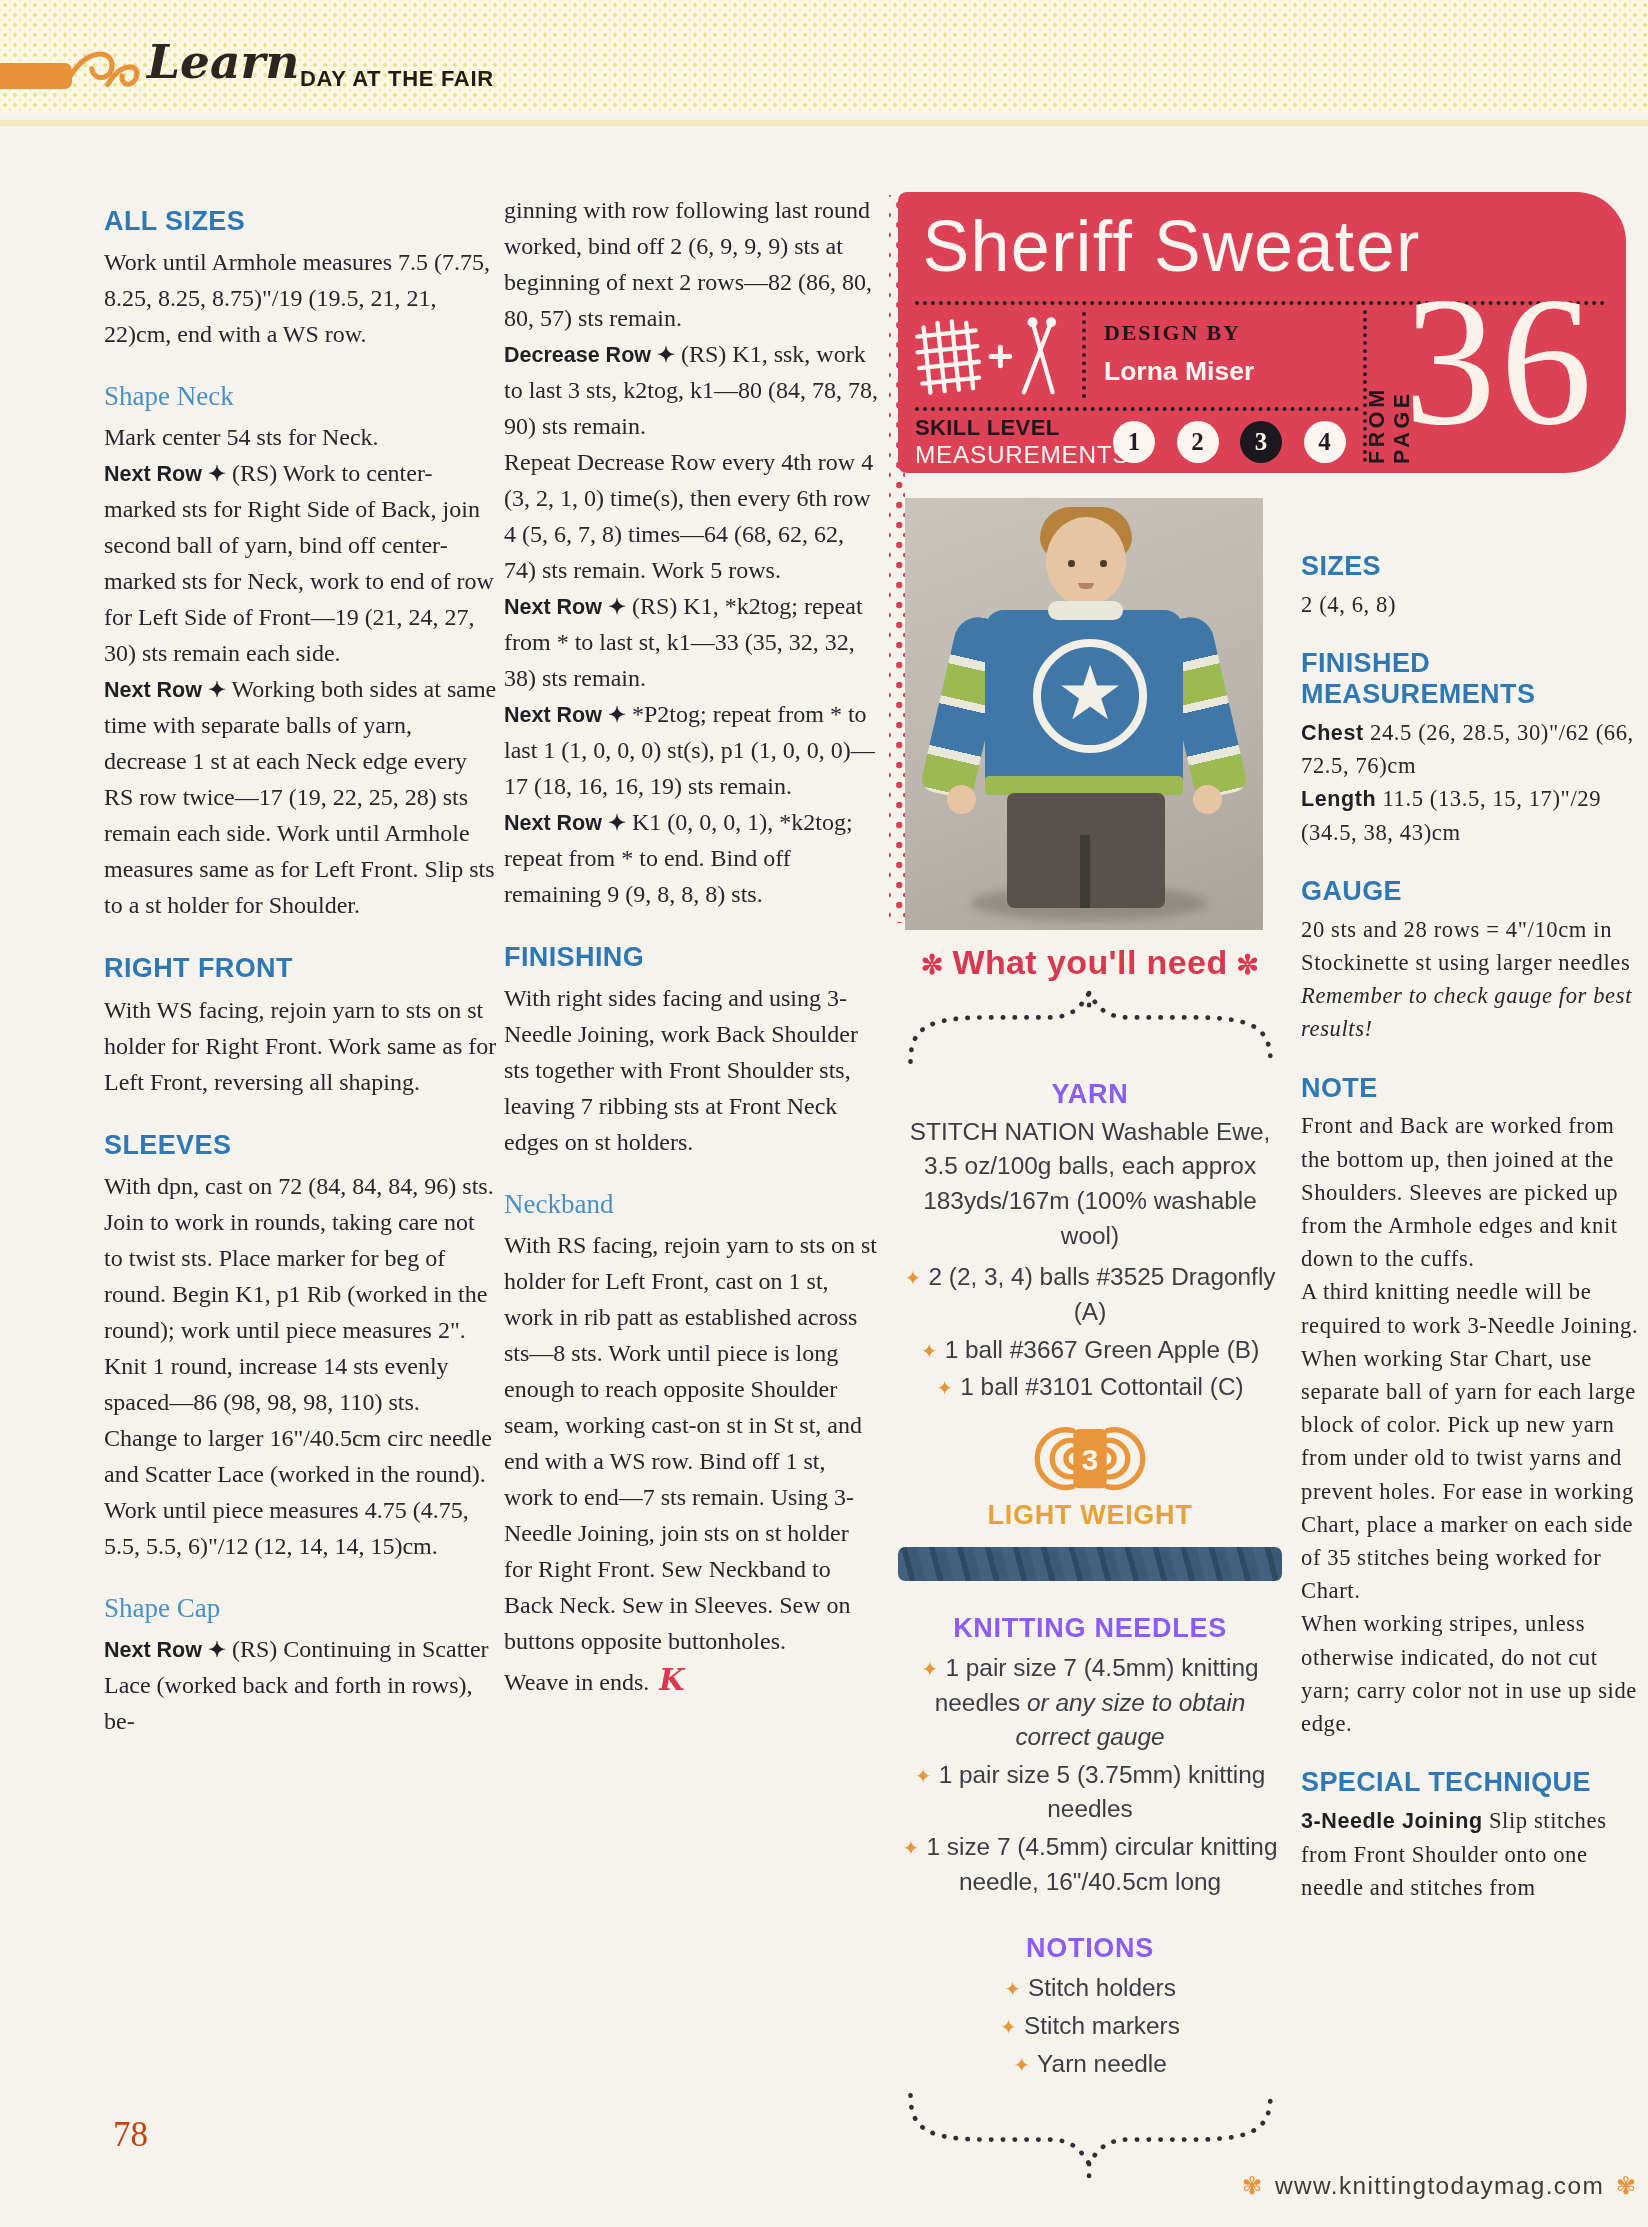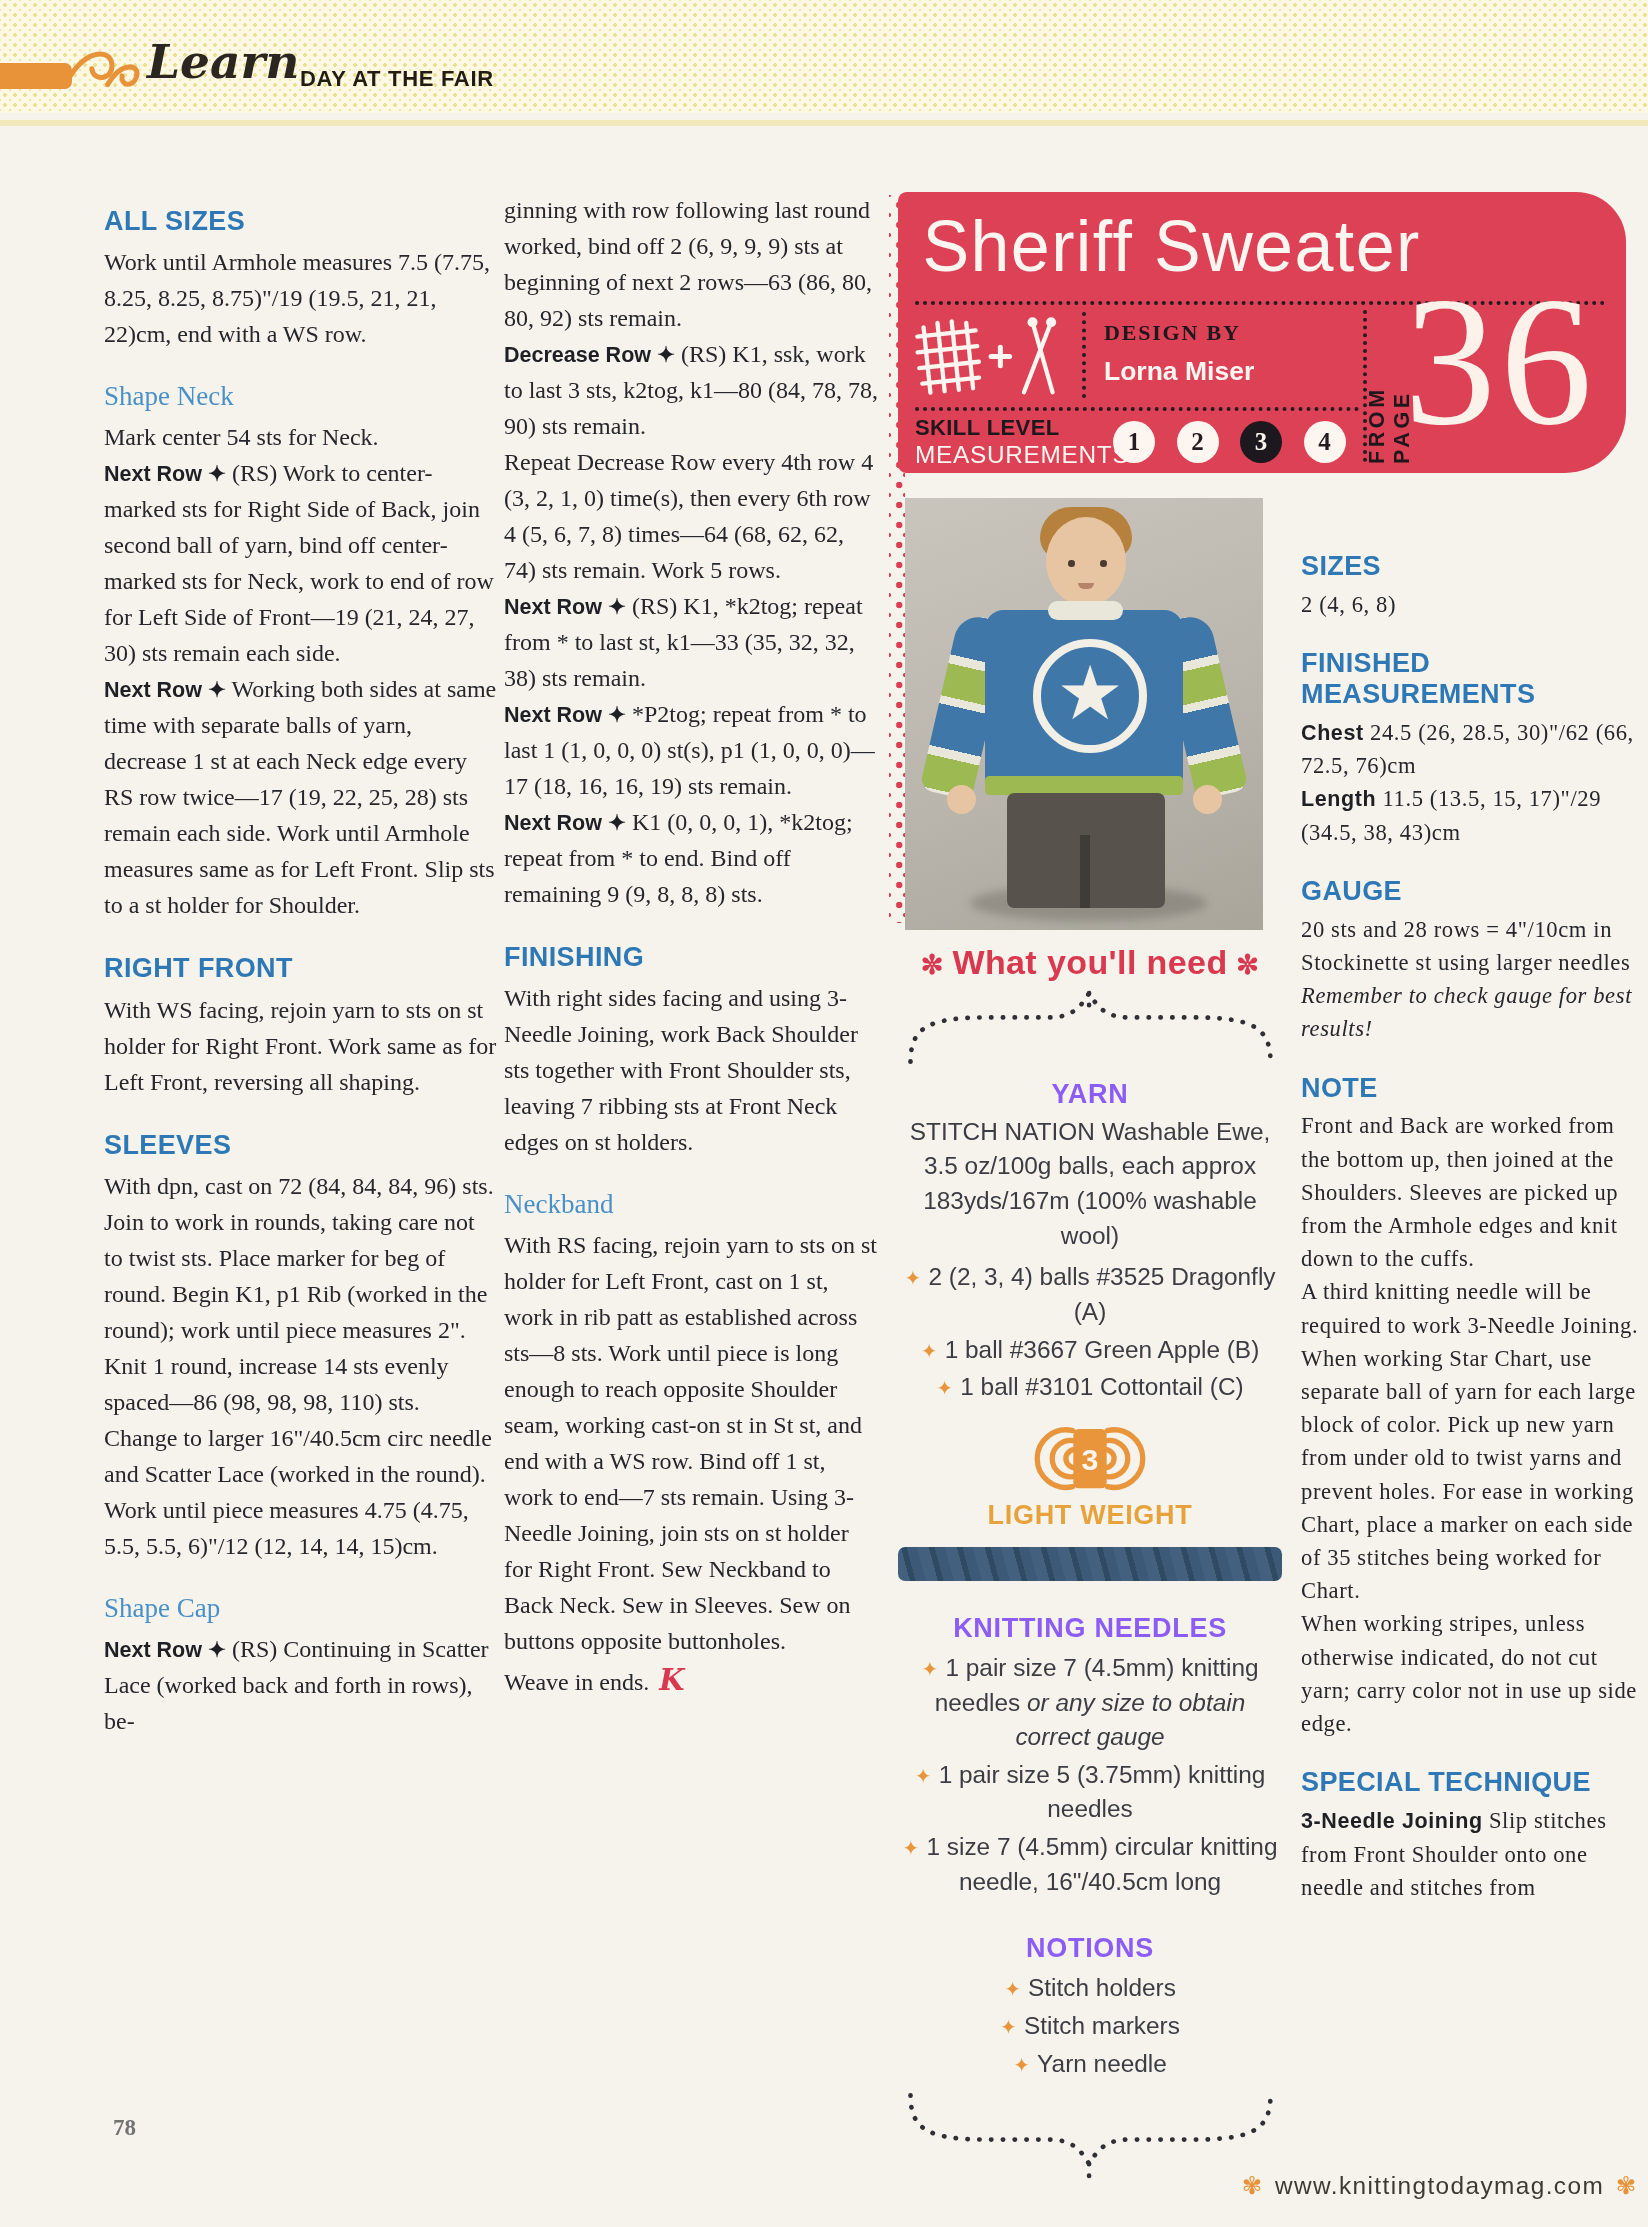--- a/index.html
+++ b/index.html
@@ -95,21 +95,21 @@
   .need p.intro{margin:0;font-size:24.4px;line-height:1.42;}
   .need ul{list-style:none;margin:7.2px 0 0;padding:0;font-size:24.4px;line-height:1.42;}
   .need li{margin:2.9px 0;}
   .diamond{color:#e8953c;font-size:20px;padding-right:7.2px;}
   .need em{font-style:italic;}
   .weight-label{font-weight:700;font-size:27px;letter-spacing:0.7px;color:#e8a23c;margin-top:2.9px;}
   .yarn-strip{height:34px;margin:16px 2.9px 5.7px;border-radius:7.2px;
      background:repeating-linear-gradient(75deg,#44607f 0 11.5px,#2f4a63 11.5px 17px,#3c5a77 17px 27px);}
   .brace{display:block;margin:4.3px auto;}
   
-  .pageno{position:absolute;left:113px;top:2115px;font-size:23px;color:#737373;font-weight:bold;}
+  .pageno{position:absolute;left:113px;top:2115px;font-size:35px;color:#c2410c;}
   .site{position:absolute;right:11.5px;top:2171px;display:flex;align-items:center;gap:11.5px;
         font-family:"Liberation Sans",sans-serif;font-size:24.4px;letter-spacing:1.4px;color:#3d3a35;}
   .site .orn{color:#e8923a;font-size:24.4px;}
 </style>
 </head>
 <body>
 
 <div class="page">
 
   <div class="header-band"></div>
@@ -132,21 +132,21 @@
       <p class="para"><span class="lead">Next Row ✦</span> (RS) Work to center-marked sts for Right Side of Back, join second ball of yarn, bind off center-marked sts for Neck, work to end of row for Left Side of Front—19 (21, 24, 27, 30) sts remain each side.</p>
       <p class="para"><span class="lead">Next Row ✦</span> Working both sides at same time with separate balls of yarn, decrease 1 st at each Neck edge every RS row twice—17 (19, 22, 25, 28) sts remain each side. Work until Armhole measures same as for Left Front. Slip sts to a st holder for Shoulder.</p>
       <div class="h1">RIGHT FRONT</div>
       <p class="para">With WS facing, rejoin yarn to sts on st holder for Right Front. Work same as for Left Front, reversing all shaping.</p>
       <div class="h1">SLEEVES</div>
       <p class="para">With dpn, cast on 72 (84, 84, 84, 96) sts. Join to work in rounds, taking care not to twist sts. Place marker for beg of round. Begin K1, p1 Rib (worked in the round); work until piece measures 2". Knit 1 round, increase 14 sts evenly spaced—86 (98, 98, 98, 110) sts. Change to larger 16"/40.5cm circ needle and Scatter Lace (worked in the round). Work until piece measures 4.75 (4.75, 5.5, 5.5, 6)"/12 (12, 14, 14, 15)cm.</p>
       <div class="h2">Shape Cap</div>
       <p class="para"><span class="lead">Next Row ✦</span> (RS) Continuing in Scatter Lace (worked back and forth in rows), be-</p>
     </div>
   <div class="col col2">
-      <p class="para">ginning with row following last round worked, bind off 2 (6, 9, 9, 9) sts at beginning of next 2 rows—63 (86, 80, 80, 92) sts remain.</p>
+      <p class="para">ginning with row following last round worked, bind off 2 (6, 9, 9, 9) sts at beginning of next 2 rows—82 (86, 80, 80, 57) sts remain.</p>
       <p class="para"><span class="lead">Decrease Row ✦</span> (RS) K1, ssk, work to last 3 sts, k2tog, k1—80 (84, 78, 78, 90) sts remain.</p>
       <p class="para">Repeat Decrease Row every 4th row 4 (3, 2, 1, 0) time(s), then every 6th row 4 (5, 6, 7, 8) times—64 (68, 62, 62, 74) sts remain. Work 5 rows.</p>
       <p class="para"><span class="lead">Next Row ✦</span> (RS) K1, *k2tog; repeat from * to last st, k1—33 (35, 32, 32, 38) sts remain.</p>
       <p class="para"><span class="lead">Next Row ✦</span> *P2tog; repeat from * to last 1 (1, 0, 0, 0) st(s), p1 (1, 0, 0, 0)—17 (18, 16, 16, 19) sts remain.</p>
       <p class="para"><span class="lead">Next Row ✦</span> K1 (0, 0, 0, 1), *k2tog; repeat from * to end. Bind off remaining 9 (9, 8, 8, 8) sts.</p>
       <div class="h1">FINISHING</div>
       <p class="para">With right sides facing and using 3-Needle Joining, work Back Shoulder sts together with Front Shoulder sts, leaving 7 ribbing sts at Front Neck edges on st holders.</p>
       <div class="h2">Neckband</div>
       <p class="para">With RS facing, rejoin yarn to sts on st holder for Left Front, cast on 1 st, work in rib patt as established across sts—8 sts. Work until piece is long enough to reach opposite Shoulder seam, working cast-on st in St st, and end with a WS row. Bind off 1 st, work to end—7 sts remain. Using 3-Needle Joining, join sts on st holder for Right Front. Sew Neckband to Back Neck. Sew in Sleeves. Sew on buttons opposite buttonholes.</p>
       <p class="para">Weave in ends.<span class="endmark">K</span></p>

